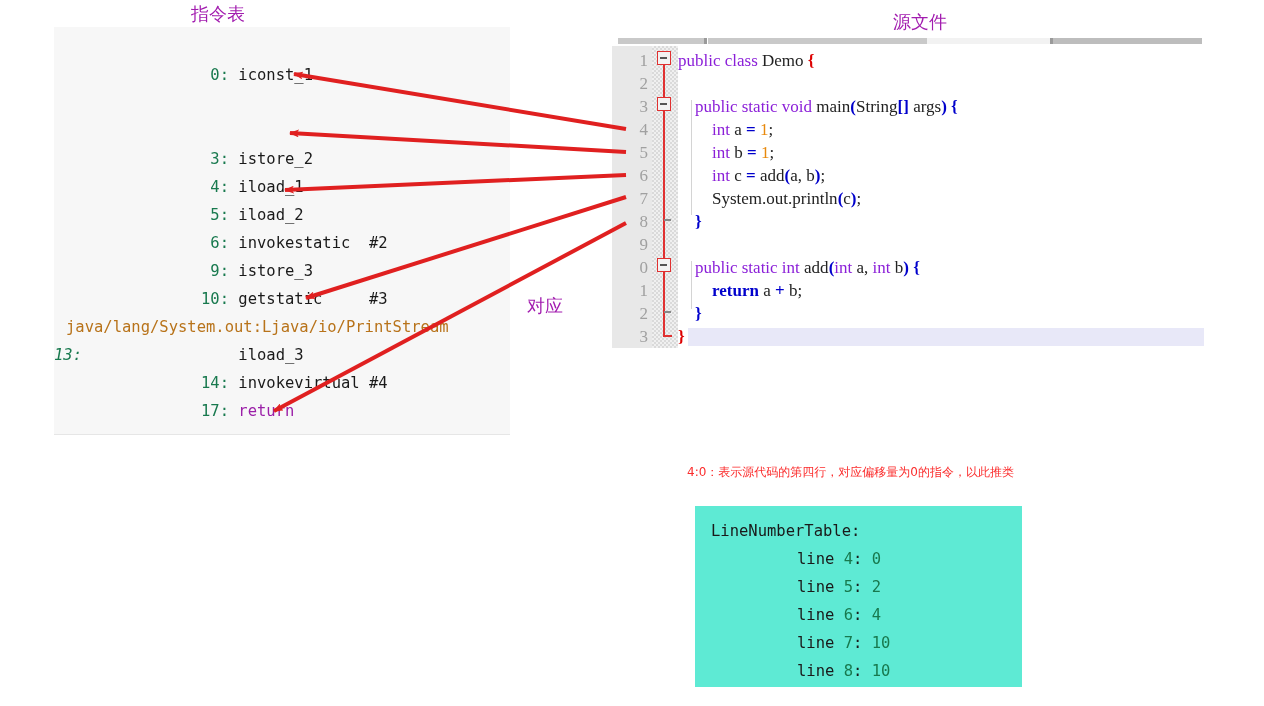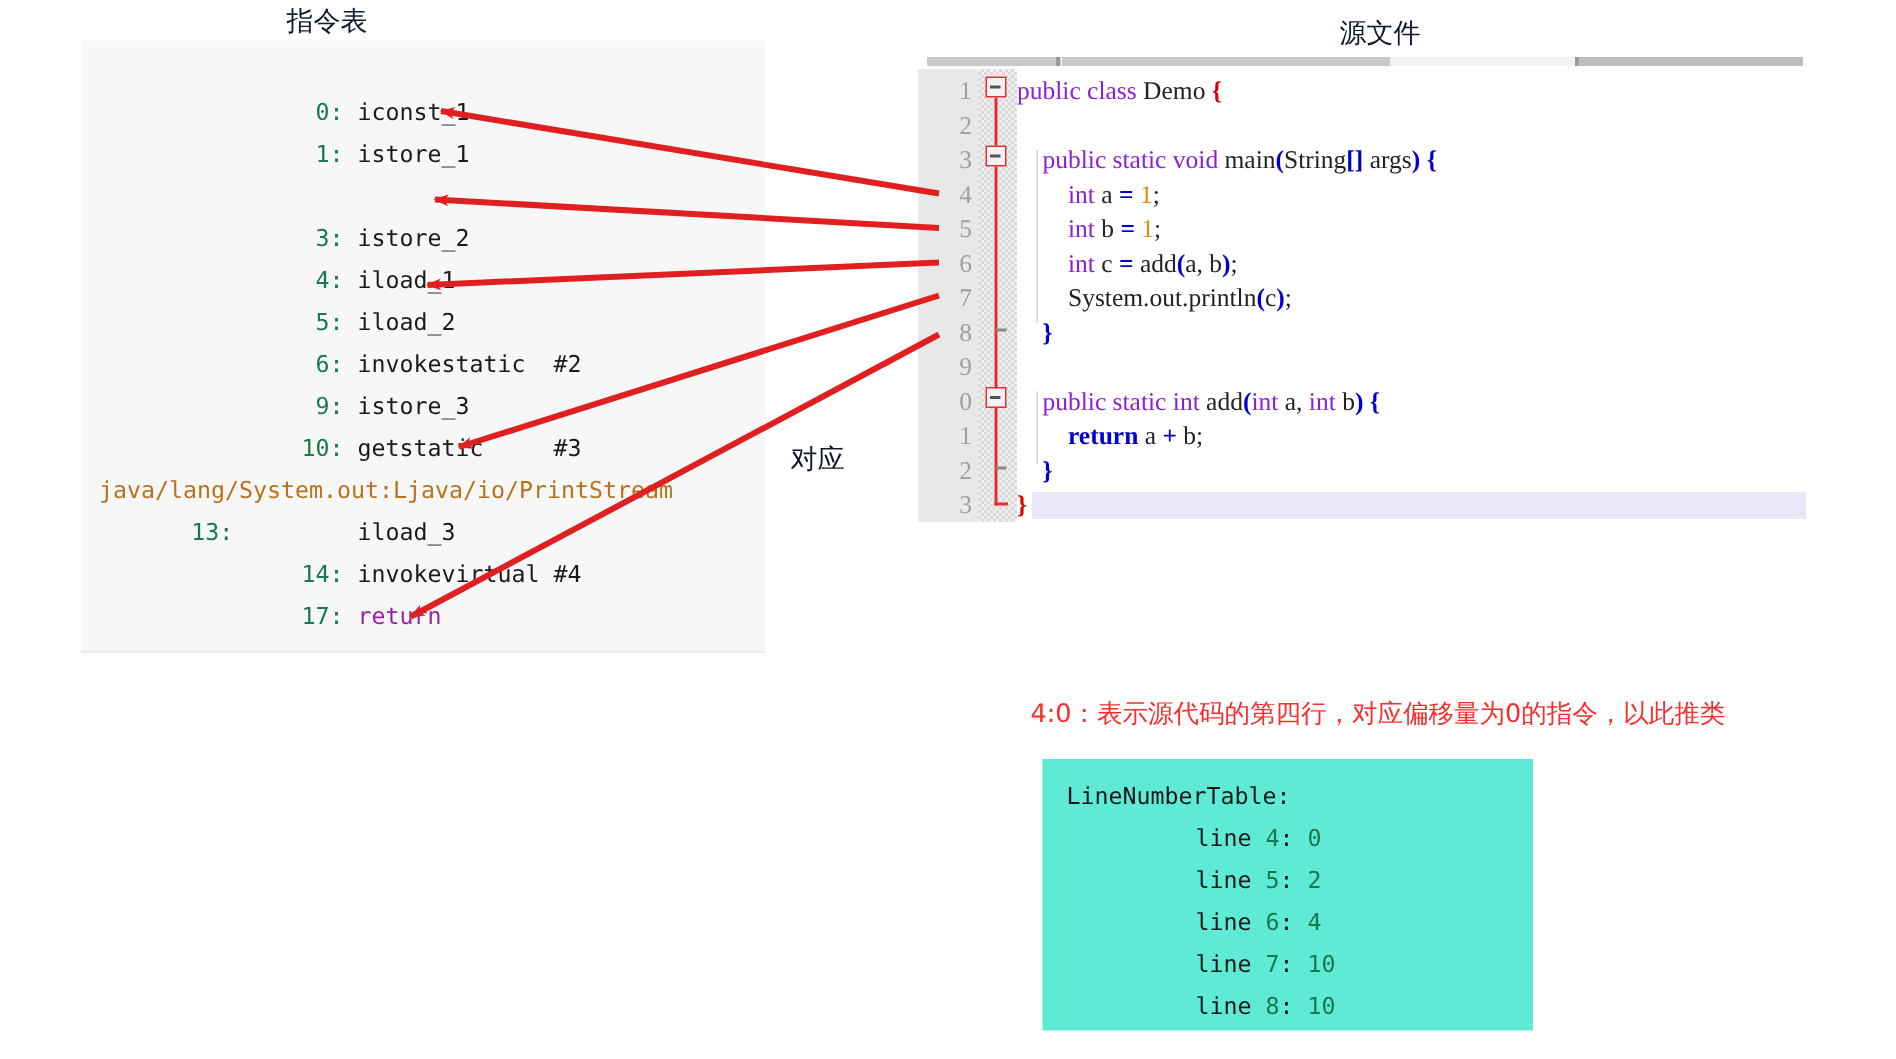--- a/index.html
+++ b/index.html
@@ -9,31 +9,31 @@
   body {
     width: 1264px; height: 706px;
     position: relative;
     overflow: hidden;
     font-family: "Liberation Sans", sans-serif;
   }
 
   
   .anno {
     position: absolute;
-    color: #0f172a;
+    color: #a21caf;
     font-size: 17px;
     font-family: "DejaVu Sans", sans-serif;
     white-space: nowrap;
   }
   #label-instr-table { left: 191px; top: 2px; font-size: 18px; }
   #label-source-file { left: 893px; top: 10px; font-size: 18px; }
   #label-correspond  { left: 527px; top: 294px; font-size: 18px; }
   #label-explain {
     left: 687px; top: 464px;
-    font-size: 17px;
+    font-size: 12px;
     color: #fb2c2c;
   }
 
   
   #bytecode-panel {
     position: absolute;
     left: 54px; top: 27px;
     width: 456px; height: 408px;
     background: #f7f7f7;
     border-bottom: 1px solid #e6e6e6;
@@ -188,29 +188,28 @@
 <div class="anno" id="label-source-file">源文件</div>
 
 <div class="anno" id="label-correspond">对应</div>
 
 <div class="anno" id="label-explain">4:0：表示源代码的第四行，对应偏移量为0的指令，以此推类</div>
 
 <div id="bytecode-panel">
 
 
   <div class="bc-line" style="top:41px;"><span style="display:inline-block;width:175px;text-align:right;"><span class="bc-num">0:</span></span> <span>iconst_1</span></div>
-  <div class="bc-line" style="top:69px;"><span style="display:inline-block;width:175px;text-align:right;"><span class="bc-num">1:</span></span> <span>istore_1</span></div>
   <div class="bc-line" style="top:125px;"><span style="display:inline-block;width:175px;text-align:right;"><span class="bc-num">3:</span></span> <span>istore_2</span></div>
   <div class="bc-line" style="top:153px;"><span style="display:inline-block;width:175px;text-align:right;"><span class="bc-num">4:</span></span> <span>iload_1</span></div>
   <div class="bc-line" style="top:181px;"><span style="display:inline-block;width:175px;text-align:right;"><span class="bc-num">5:</span></span> <span>iload_2</span></div>
   <div class="bc-line" style="top:209px;"><span style="display:inline-block;width:175px;text-align:right;"><span class="bc-num">6:</span></span> <span>invokestatic</span>  <span>#2</span></div>
   <div class="bc-line" style="top:237px;"><span style="display:inline-block;width:175px;text-align:right;"><span class="bc-num">9:</span></span> <span>istore_3</span></div>
   <div class="bc-line" style="top:265px;"><span style="display:inline-block;width:175px;text-align:right;"><span class="bc-num">10:</span></span> <span>getstatic</span>     <span>#3</span></div>
   <div class="bc-line bc-str" style="left:12px; top:293px;">java/lang/System.out:Ljava/io/PrintStream</div>
-  <div class="bc-line" style="top:321px;"><span style="display:inline-block;width:175px;text-align:center;"><span class="bc-num">13:</span></span> <span>iload_3</span></div>
+  <div class="bc-line" style="top:321px;"><span style="display:inline-block;width:175px;text-align:left;font-style:italic;"><span class="bc-num">13:</span></span> <span>iload_3</span></div>
   <div class="bc-line" style="top:349px;"><span style="display:inline-block;width:175px;text-align:right;"><span class="bc-num">14:</span></span> <span>invokevirtual</span> <span>#4</span></div>
   <div class="bc-line" style="top:377px;"><span style="display:inline-block;width:175px;text-align:right;"><span class="bc-num">17:</span></span> <span class="bc-kw">return</span></div>
 </div>
 
 <div id="source-panel">
 
   <div id="editor-scroll-strip">
     <div class="strip-seg" style="left:6px;  width:86px;  background:#c9c9c9;"></div>
     <div class="strip-seg" style="left:92px; width:3px;   background:#9a9a9a;"></div>
     <div class="strip-seg" style="left:96px; width:219px; background:#c9c9c9;"></div>

